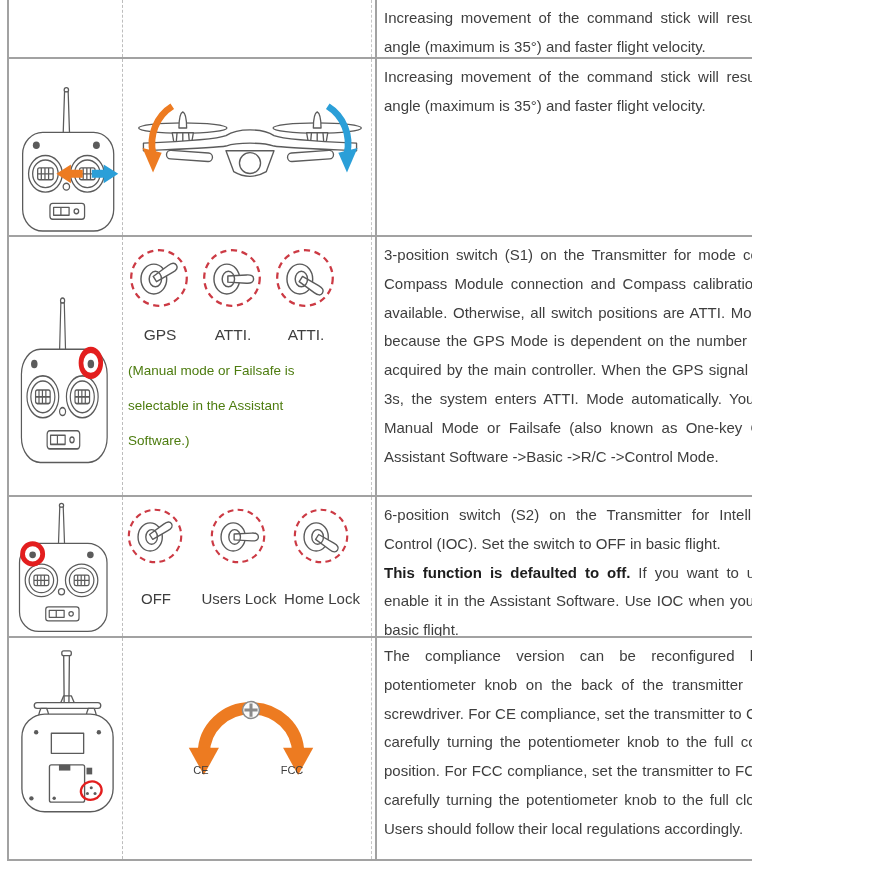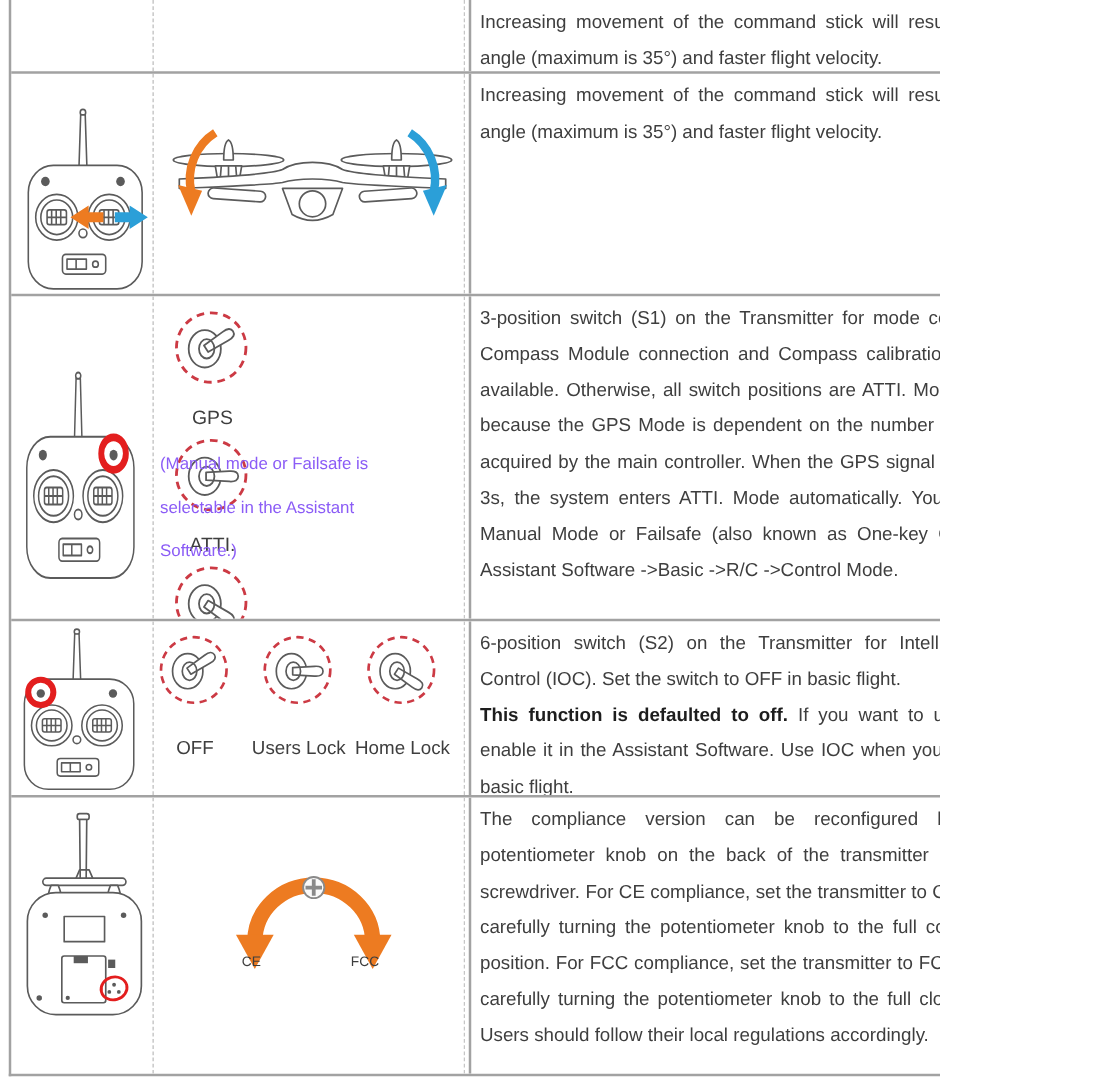--- a/index.html
+++ b/index.html
@@ -41,21 +41,21 @@
   .fillg{fill:var(--line); stroke:none;}
   .orange-st{stroke:var(--orange); fill:none;}
   .orange-fill{fill:var(--orange); stroke:none;}
   .blue-fill{fill:var(--blue); stroke:none;}
   .dashred{stroke:var(--dashred); fill:none; stroke-width:2.2; stroke-dasharray:6 4.5;}
   .redring{stroke:var(--red); fill:none;}
   
   .swgroup{display:flex; justify-content:space-between;}
   .swcol{display:flex; flex-direction:column; align-items:center; width:66px;}
   .swlabel{font-size:15.5px; color:var(--text); white-space:nowrap; text-align:center;}
-  .note{font-size:13.5px; line-height:35px; color:#8b5cf6;}
+  .note{font-size:13.5px; line-height:35px; color:#4d7c0f;}
   .compliance-label{font-size:11px; color:var(--text); text-align:center;}
 </style>
 </head>
 <body>
 
 <div class="page">
   <div class="table">
 
     <div class="row r1">
       <div class="lcell"></div>
@@ -137,21 +137,21 @@
           <rect class="lnw" x="66.5" y="84" width="17" height="12" rx="2"></rect>
           <path class="ln" d="M70.5,84 v12 M74.5,84 v12 M78.5,84 v12 M66.5,90 h17"></path>
           <circle class="ln" cx="52" cy="103" r="3.5"></circle>
           <rect class="lnw" x="34" y="120" width="38" height="16" rx="3"></rect>
           <rect class="lnw" x="38" y="124" width="17" height="8"></rect>
           <path class="ln" d="M46,124 v8"></path>
           <circle class="ln" cx="63" cy="128" r="2.5"></circle>
           <circle class="redring" cx="85" cy="60" r="11.5" style="stroke-width:5.5"></circle>
         </svg>
 
-        <div class="abs swgroup" style="left:128px; top:5px; width:212px;flex-direction:column;">
+        <div class="abs swgroup" style="left:118px; top:5px; width:212px;">
           <div class="swcol">
             <svg width="66" height="70" viewBox="0 0 64 68">
               <circle class="dashred" cx="31" cy="35" r="27"></circle>
               <ellipse class="lnw" cx="26" cy="36" rx="12.5" ry="14.5"></ellipse>
               <g transform="rotate(-33 27 36)">
                   <path class="lnw" d="M27,33 L45,32 q7,-0.5 7,4 q0,4.5 -7,4 L27,39 Z"></path>
                 </g>
               <ellipse class="ln" cx="27.5" cy="36" rx="6" ry="7.5"></ellipse>
             </svg>
             <span class="swlabel" style="margin-top:14px;">GPS</span>

